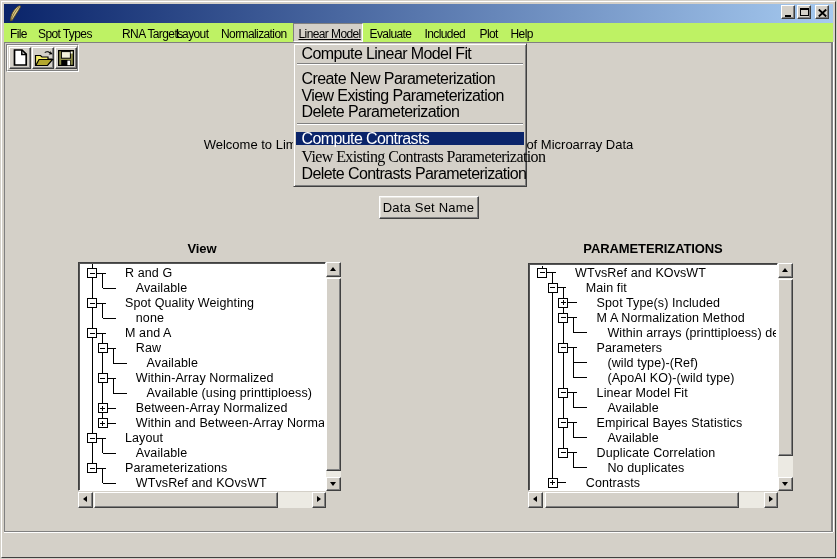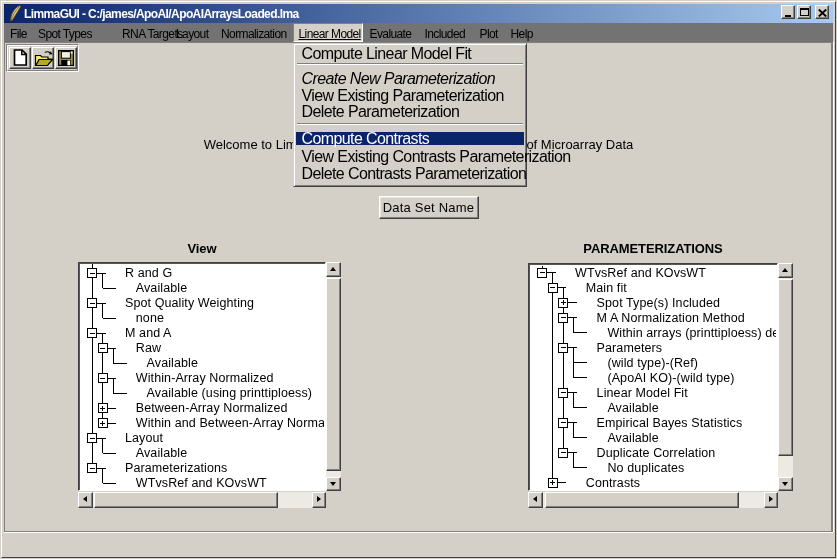--- a/index.html
+++ b/index.html
@@ -2,21 +2,21 @@
 <html><head><meta charset="utf-8"><title>LimmaGUI</title>
 <style>
 * { margin:0; padding:0; box-sizing:border-box; }
 html,body { width:837px; height:559px; overflow:hidden; }
 body { font-family:"Liberation Sans", sans-serif; background:#d4d0c8; position:relative; }
 .abs { position:absolute; }
 #frame2 { position:absolute; left:1px; top:1px; right:1px; bottom:1px; border:1px solid; border-color:#fff #404040 #404040 #fff; }
 #titlebar { left:4px; top:4px; width:829px; height:18.5px; background:linear-gradient(to right,#0a246a,#a6caf0); }
 #titletext { position:absolute; left:20px; top:3px; color:#fff; font-size:12px; font-weight:bold; letter-spacing:-0.6px; white-space:pre; }
 .winbtn { position:absolute; top:1px; width:14px; height:14px; background:#d4d0c8; border:1px solid; border-color:#fff #404040 #404040 #fff; box-shadow: inset -1px -1px 0 #808080; }
-#menubar { left:4px; top:22.5px; width:829px; height:19.5px; background:#737373; }
+#menubar { left:4px; top:22.5px; width:829px; height:19.5px; background:#bef264; }
 .mitem { position:absolute; top:1.5px; height:19px; line-height:20px; font-size:12px; letter-spacing:-0.6px; color:#000; white-space:pre; }
 #lmbox { position:absolute; left:288.5px; top:0.5px; width:70.5px; height:19px; background:#d4d0c8; border:1px solid; border-color:#808080 #fff #fff #808080; }
 #client { left:4px; top:42px; width:828px; height:489px; border:1px solid #808080; border-bottom:none; }
 #clientbr { left:4px; top:530.5px; width:829px; height:1.5px; background:#808080; box-shadow:0 1px 0 #fff; }
 #clientr { left:831.5px; top:42px; width:1px; height:490px; background:#808080; box-shadow:1px 0 0 #fff; }
 #toolbar { left:6px; top:44px; width:73px; height:27.5px; border:1px solid; border-color:#808080 #fff #fff #808080; }
 #toolbar .inner { position:absolute; left:0; top:0; right:0; bottom:0; border:1px solid; border-color:#fff #808080 #808080 #fff; }
 .tbtn { position:absolute; top:1.5px; width:22px; height:22px; background:#d4d0c8; border:1px solid; border-color:#fff #404040 #404040 #fff; box-shadow: inset -1px -1px 0 #808080; }
 #welcome { left:0; top:137px; width:837px; text-align:center; font-size:13px; letter-spacing:0; white-space:pre; }
 #dsbtn { left:378.5px; top:196px; width:100px; height:23px; background:#d4d0c8; border:1px solid; border-color:#fff #404040 #404040 #fff; box-shadow: inset -1px -1px 0 #808080, inset 1px 1px 0 #e8e6e0; text-align:center; line-height:21px; font-size:13px; letter-spacing:0.2px; }
@@ -33,21 +33,20 @@
 #menuhl { position:absolute; left:2.5px; top:87.7px; right:2.5px; height:13.7px; background:#0a246a; }
 svg { display:block; }
 </style></head>
 <body>
 <div id="frame2"></div>
 <div class="abs" id="titlebar">
   <svg class="abs" style="left:3.5px;top:0.5px" width="17" height="17" viewBox="0 0 17 17">
     <path d="M2.6,15.8 C2.6,10.5 5.0,4.8 10.0,1.4 C11.8,0.3 13.2,0.9 12.2,2.6 C9.4,7.4 6.4,11.8 4.2,15.4 Z" fill="#e0cf8a" stroke="#5a4c20" stroke-width="0.9"></path>
     <path d="M3.2,15.2 C4.8,10.0 7.6,5.2 11.4,1.8" fill="none" stroke="#6a5a28" stroke-width="0.8"></path>
   </svg>
-  <div id="titletext">LimmaGUI - C:/james/ApoAI/ApoAIArraysLoaded.lma</div>
   <div class="winbtn" style="left:777px;">
     <div style="position:absolute;left:2.5px;top:8.5px;width:6.5px;height:2.5px;background:#000;"></div>
   </div>
   <div class="winbtn" style="left:792.5px;">
     <div style="position:absolute;left:2.5px;top:1.5px;width:8.5px;height:8.5px;border:1.5px solid #000;border-top-width:2.5px;"></div>
   </div>
   <div class="winbtn" style="left:810.5px;">
     <svg style="position:absolute;left:2px;top:2.5px" width="9" height="8" viewBox="0 0 9 8">
         <path d="M0.8,0.5 L8.2,7.5 M8.2,0.5 L0.8,7.5" stroke="#000" stroke-width="1.9"></path>
       </svg>
@@ -260,21 +259,21 @@
 <div class="sbbtn" style="left:528px;top:491.5px;width:14.5px;height:16px;">
     <div class="tri" style="left:4px;top:3.7px;border-top:3.5px solid transparent;border-bottom:3.5px solid transparent;border-right:4.5px solid #000;"></div>
   </div>
 <div class="sbbtn" style="left:763.5px;top:491.5px;width:14.5px;height:16px;">
     <div class="tri" style="left:4.5px;top:3.7px;border-top:3.5px solid transparent;border-bottom:3.5px solid transparent;border-left:4.5px solid #000;"></div>
   </div>
 <div class="sbthumb" style="left:544.5px;top:491.5px;width:194.5px;height:16px;"></div>
 <div class="abs" id="menu">
 <div id="menuhl"></div>
 <div class="menuitem" style="top:2.4px;">Compute Linear Model Fit</div>
-<div class="menuitem" style="top:27.3px;font-style:italic;">Create New Parameterization</div>
+<div class="menuitem" style="top:27.3px;">Create New Parameterization</div>
 <div class="menuitem" style="top:43.8px;">View Existing Parameterization</div>
 <div class="menuitem" style="top:60.3px;">Delete Parameterization</div>
 <div class="menuitem" style="top:86.6px;color:#fff;">Compute Contrasts</div>
-<div class="menuitem" style="top:104.5px;">View Existing Contrasts Parameterization</div>
+<div class="menuitem" style="top:104.5px;font-family:Liberation Serif, serif;">View Existing Contrasts Parameterization</div>
 <div class="menuitem" style="top:121.8px;">Delete Contrasts Parameterization</div>
 <div class="menusep" style="top:19.2px;"></div>
 <div class="menusep" style="top:79.3px;"></div>
 </div>
 
 </body></html>

